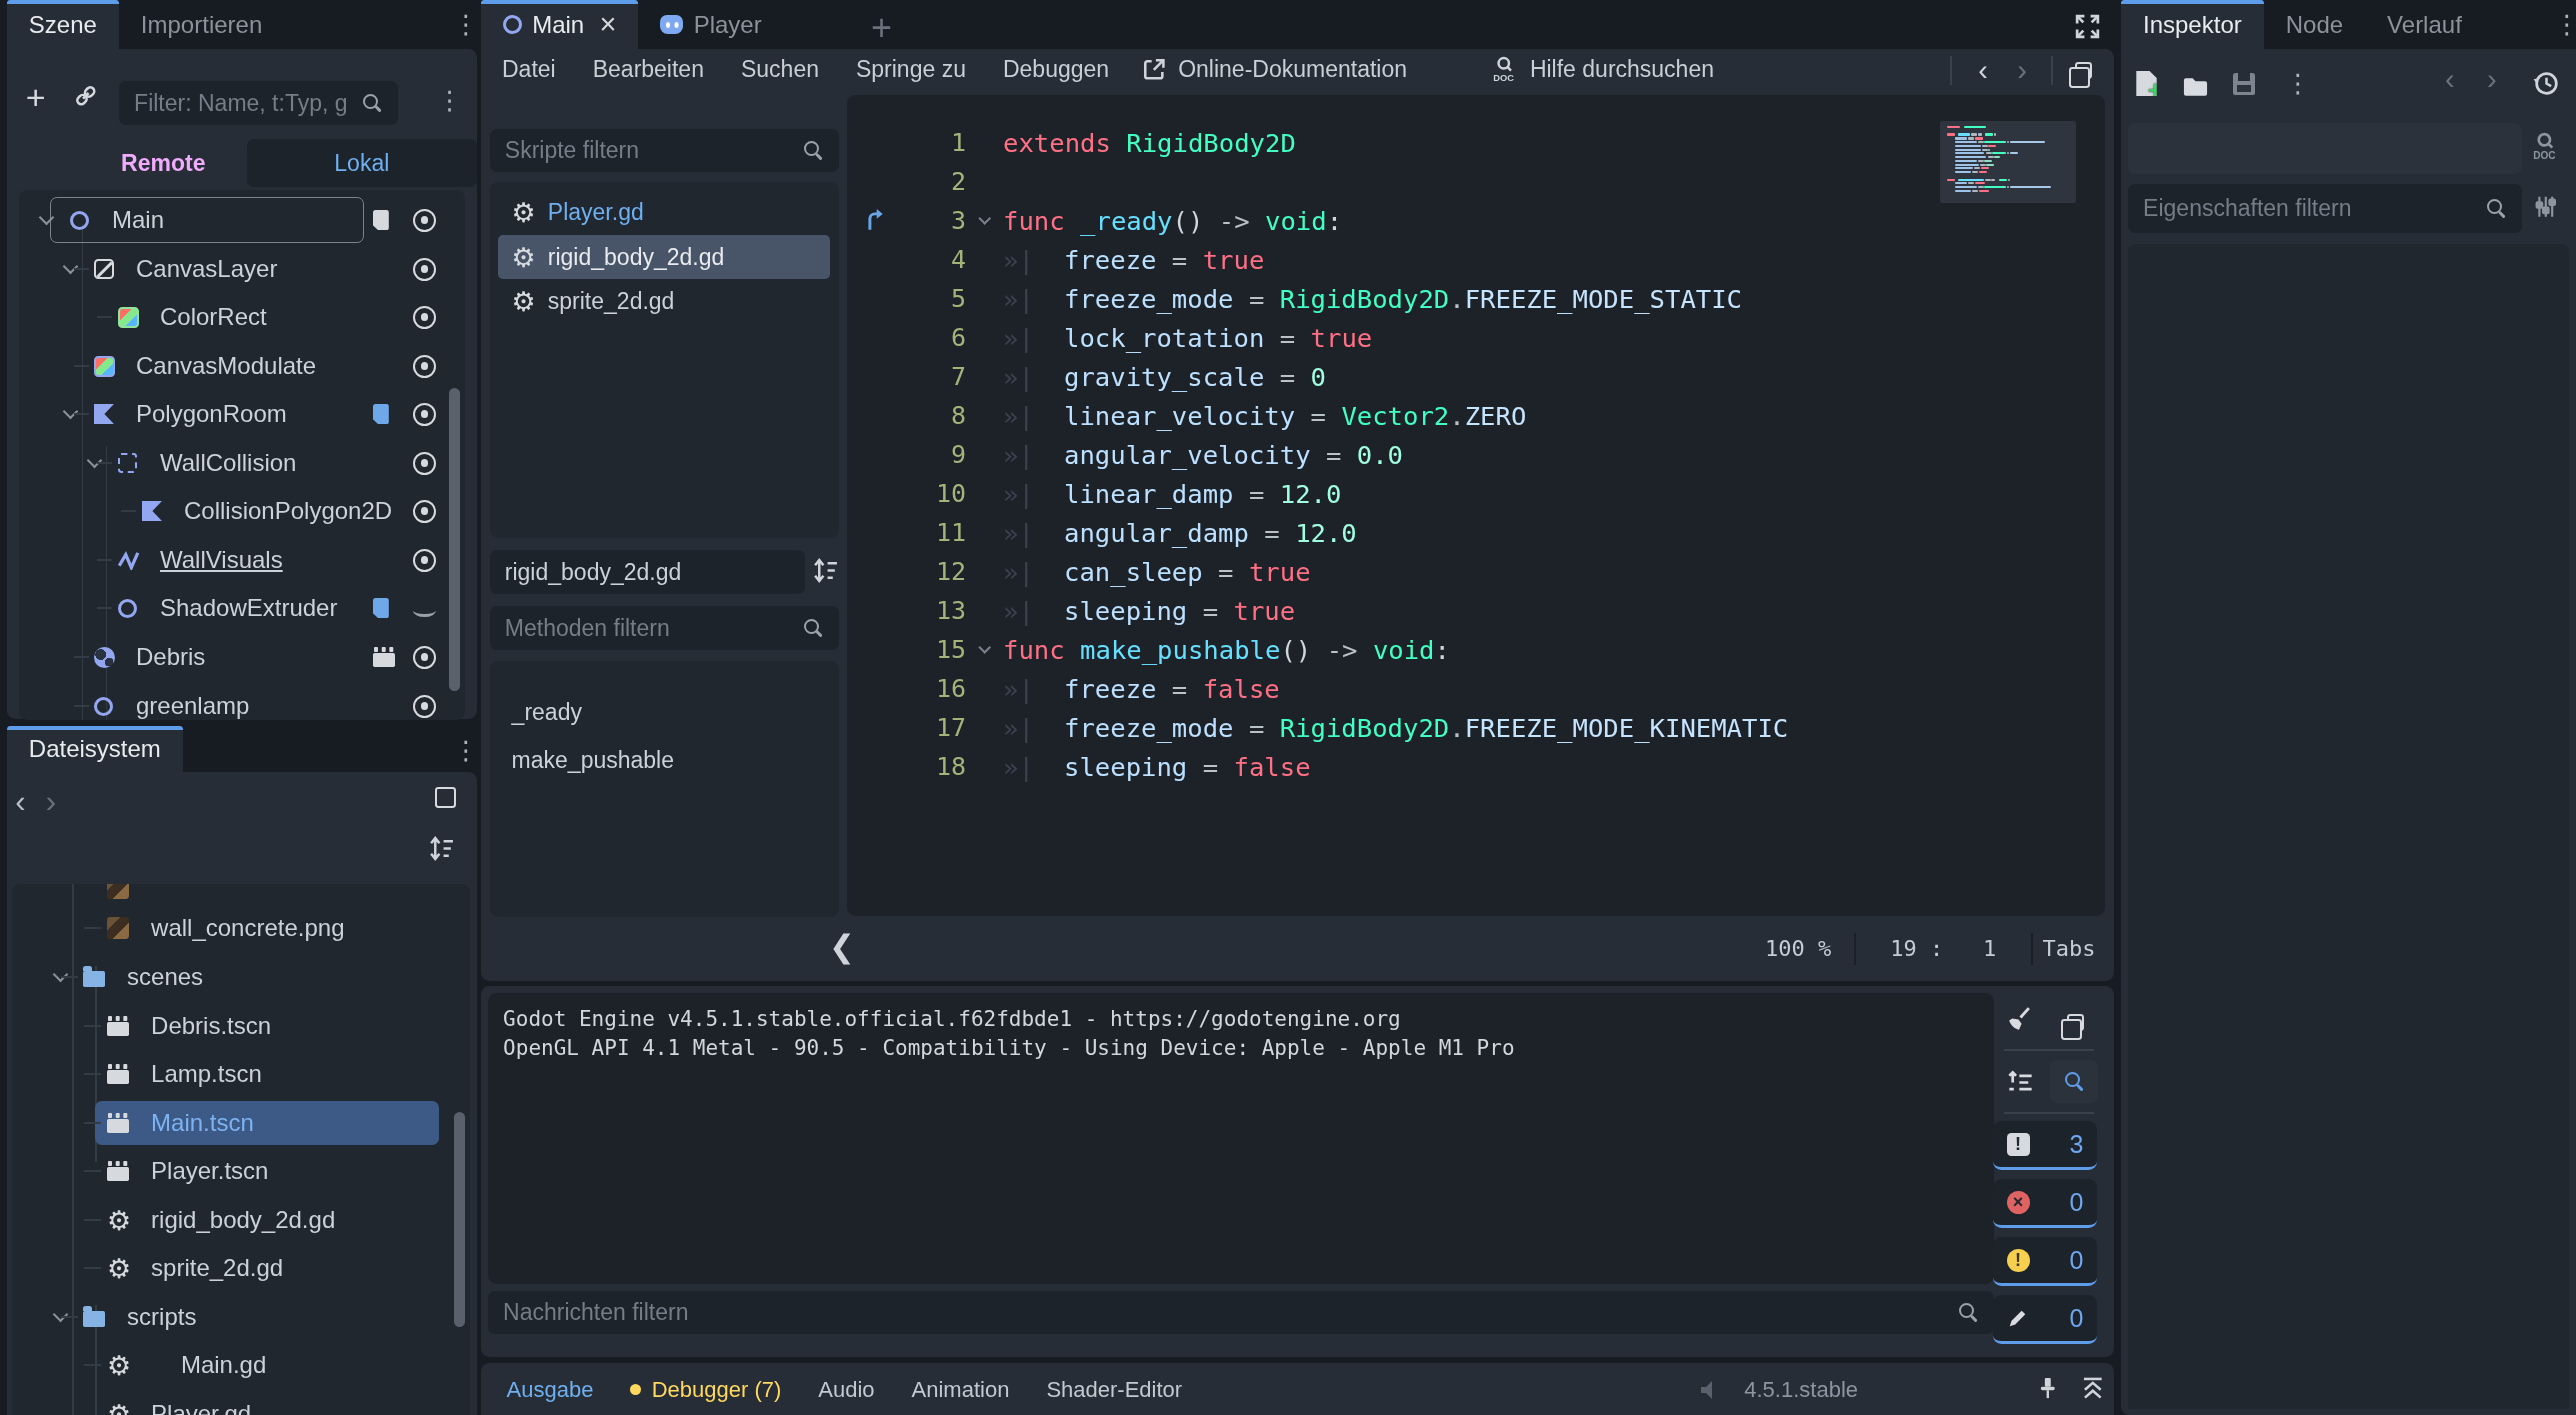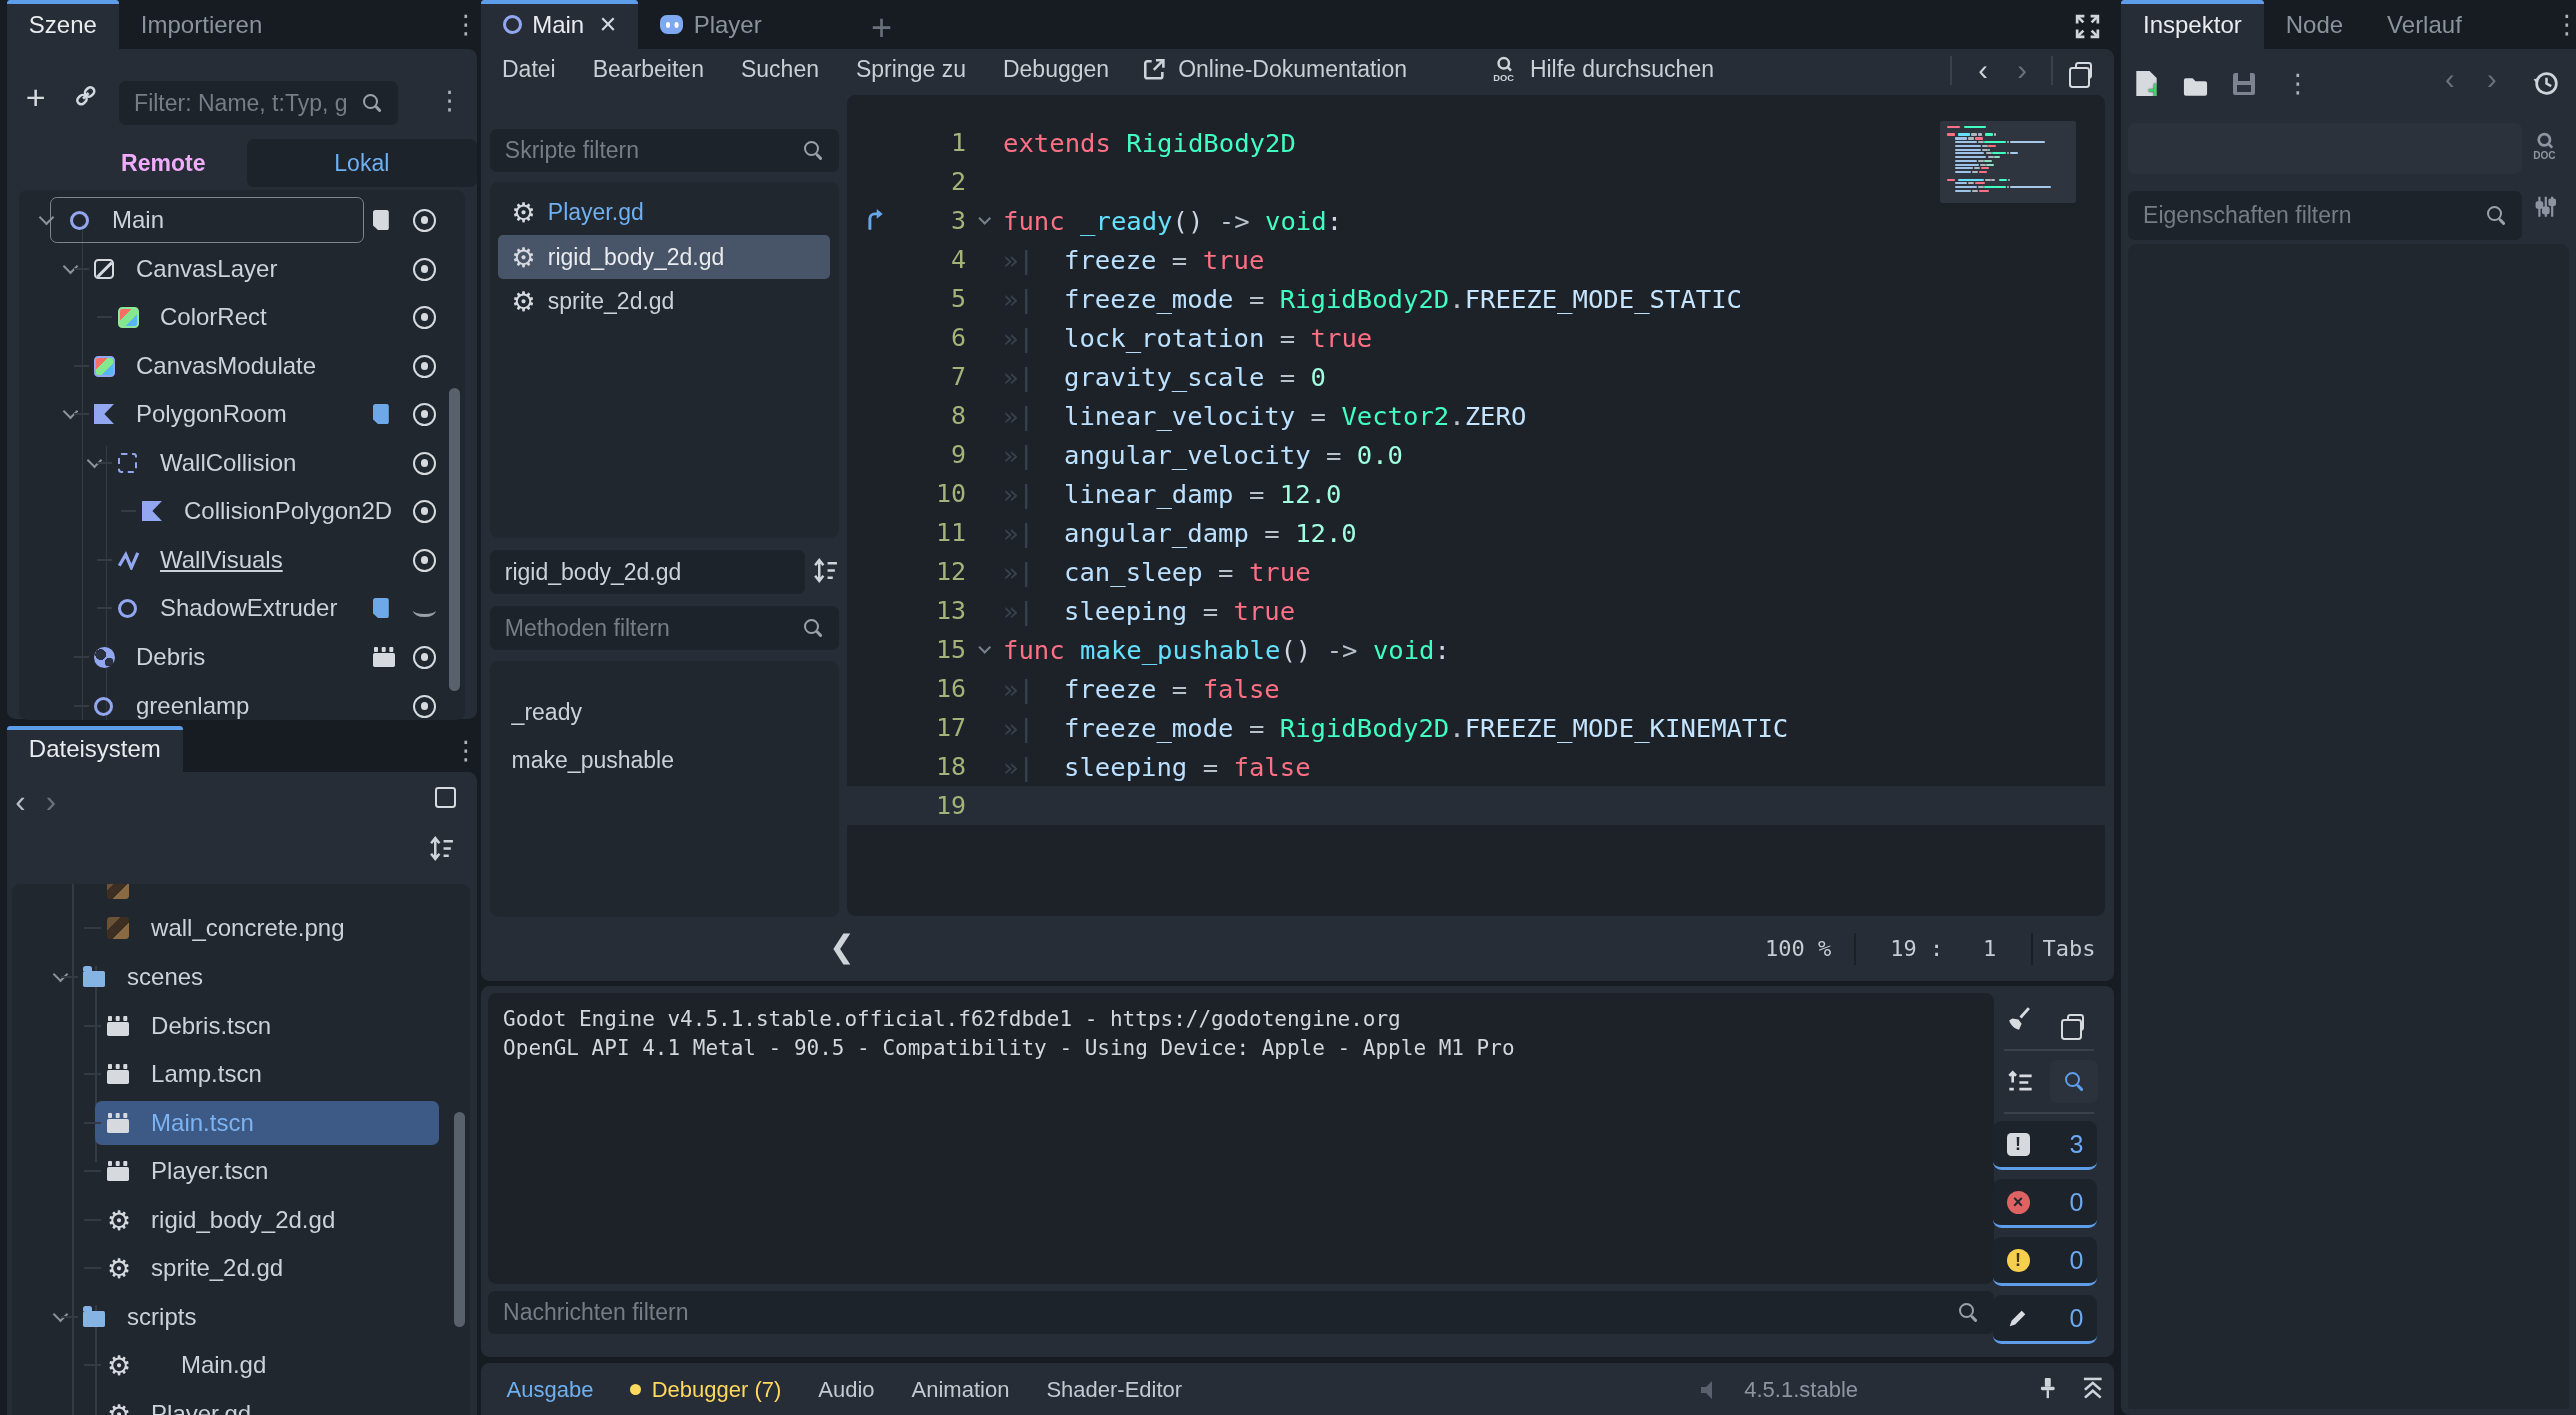--- a/index.html
+++ b/index.html
@@ -420,21 +420,20 @@
           <div class="code-line"><span class="ln">8</span><span class="foldslot"></span><span class="indent">»|</span><span class="tk-m">linear_velocity</span><span class="tk-o"> = </span><span class="tk-cl">Vector2</span><span class="tk-o">.</span><span class="tk-ct">ZERO</span></div>
           <div class="code-line"><span class="ln">9</span><span class="foldslot"></span><span class="indent">»|</span><span class="tk-m">angular_velocity</span><span class="tk-o"> = </span><span class="tk-nu">0.0</span></div>
           <div class="code-line"><span class="ln">10</span><span class="foldslot"></span><span class="indent">»|</span><span class="tk-m">linear_damp</span><span class="tk-o"> = </span><span class="tk-nu">12.0</span></div>
           <div class="code-line"><span class="ln">11</span><span class="foldslot"></span><span class="indent">»|</span><span class="tk-m">angular_damp</span><span class="tk-o"> = </span><span class="tk-nu">12.0</span></div>
           <div class="code-line"><span class="ln">12</span><span class="foldslot"></span><span class="indent">»|</span><span class="tk-m">can_sleep</span><span class="tk-o"> = </span><span class="tk-b">true</span></div>
           <div class="code-line"><span class="ln">13</span><span class="foldslot"></span><span class="indent">»|</span><span class="tk-m">sleeping</span><span class="tk-o"> = </span><span class="tk-b">true</span></div>
           <div class="code-line"><span class="ln">15</span><span class="foldslot"><i class="fold"></i></span><span class="tk-k">func</span><span class="tk-w"> </span><span class="tk-fn">make_pushable</span><span class="tk-w">() </span><span class="tk-o">-&gt;</span><span class="tk-w"> </span><span class="tk-ty">void</span><span class="tk-w">:</span></div>
           <div class="code-line"><span class="ln">16</span><span class="foldslot"></span><span class="indent">»|</span><span class="tk-m">freeze</span><span class="tk-o"> = </span><span class="tk-b">false</span></div>
           <div class="code-line"><span class="ln">17</span><span class="foldslot"></span><span class="indent">»|</span><span class="tk-m">freeze_mode</span><span class="tk-o"> = </span><span class="tk-cl">RigidBody2D</span><span class="tk-o">.</span><span class="tk-ct">FREEZE_MODE_KINEMATIC</span></div>
           <div class="code-line"><span class="ln">18</span><span class="foldslot"></span><span class="indent">»|</span><span class="tk-m">sleeping</span><span class="tk-o"> = </span><span class="tk-b">false</span></div>
-          <div class="code-line current"><span class="ln">19</span><span class="foldslot"></span></div>
         </div>
       <div id="minimap" style="right:29px;top:25.6px;">
           <i class="mbar" style="left: 6.8px; top: 5.1px; width: 13.7px; background: rgb(255, 112, 133);"></i>
           <i class="mbar" style="left: 24px; top: 5.1px; width: 21.6px; background: rgb(66, 255, 194);"></i>
           <i class="mbar" style="left: 6.8px; top: 12.6px; width: 7.8px; background: rgb(255, 112, 133);"></i>
           <i class="mbar" style="left: 18.3px; top: 12.6px; width: 11.8px; background: rgb(102, 224, 255);"></i>
           <i class="mbar" style="left: 31px; top: 12.6px; width: 5.9px; background: rgb(174, 182, 191);"></i>
           <i class="mbar" style="left: 38px; top: 12.6px; width: 3.9px; background: rgb(174, 182, 191);"></i>
           <i class="mbar" style="left: 45px; top: 12.6px; width: 7.8px; background: rgb(66, 255, 194);"></i>
           <i class="mbar" style="left: 54px; top: 12.6px; width: 2px; background: rgb(174, 182, 191);"></i>
@@ -645,21 +644,21 @@
     <div class="abs" style="left:411px;top:82px;">
       <span class="ic">
           <svg width="27" height="31" viewBox="0 0 24 26" style="font-size:27px">
             <circle cx="11" cy="7" r="5" stroke="#8d95a0" stroke-width="2.4" fill="none"></circle>
             <path d="M14.5 10.5L18 14" stroke="#8d95a0" stroke-width="2.4"></path>
             <text x="1" y="24" font-size="9" font-weight="bold" fill="#8d95a0" font-family="Liberation Sans, sans-serif">DOC</text>
           </svg>
         </span>
     </div>
 
-    <div class="inputbox" style="left:6.8px;top:142px;width:394px;height:49px;gap:16px;">
+    <div class="inputbox" style="left:6.8px;top:135px;width:394px;height:49px;gap:16px;">
       <input placeholder="Eigenschaften filtern" style="">
       <span class="mag"></span>
     </div>
     <div class="abs" style="left:412px;top:145px;">
       <span class="ic">
           <svg width="25.6" height="25.6" viewBox="0 0 28 28" stroke="#8d95a0" stroke-width="2.4" fill="#8d95a0">
             <path d="M7 3v22M14 3v22M21 3v22" fill="none"></path>
             <rect x="4" y="9" width="6" height="6" rx="1"></rect>
             <rect x="11" y="15" width="6" height="6" rx="1"></rect>
             <rect x="18" y="6" width="6" height="6" rx="1"></rect>

